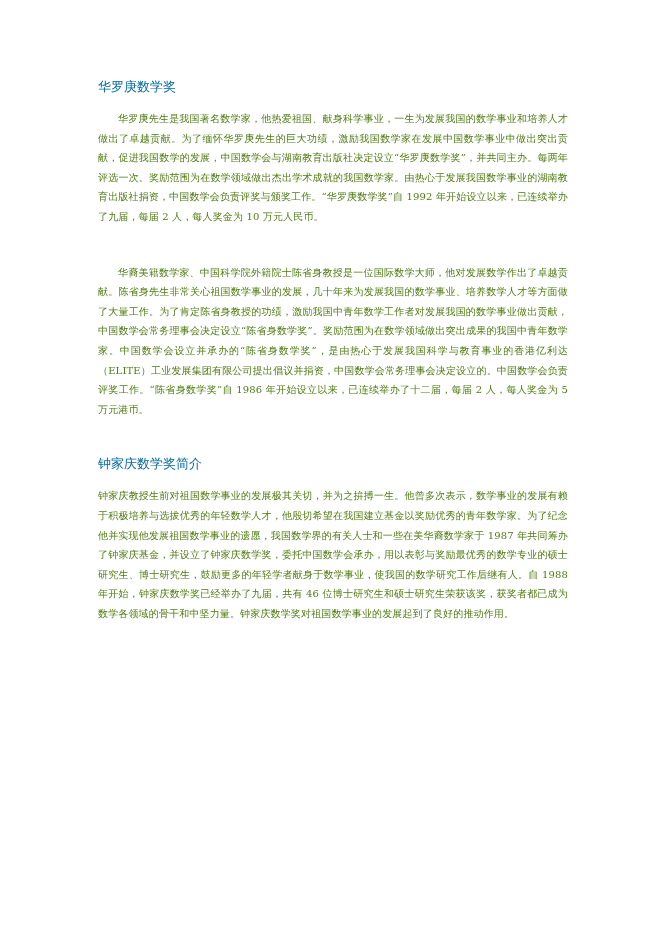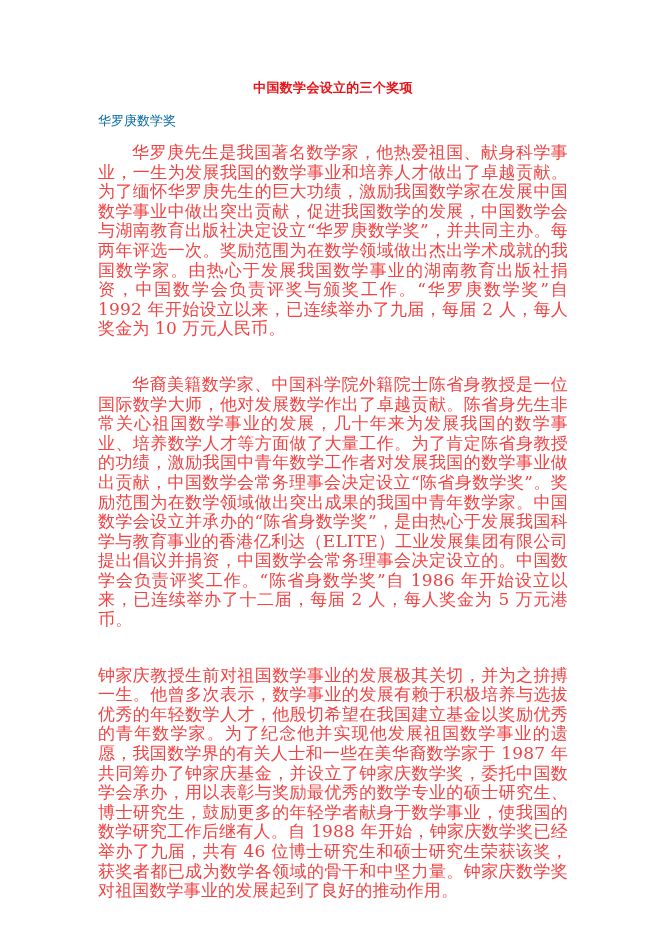--- a/index.html
+++ b/index.html
@@ -8,43 +8,43 @@
     .title {
       text-align: center; color: #e8141a; font-weight: bold;
       font-family: "DejaVu Sans", sans-serif; font-size: 13px;
       line-height: 20px; margin: 0 0 14px 0; letter-spacing: 0.3px;
     }
     .heading {
       color: #0369a1; font-family: "DejaVu Sans", sans-serif;
       font-size: 13px; line-height: 18px; margin: 0 0 13px 0; font-weight: normal;
     }
     .para {
-      color: #ef4444; font-family: "DejaVu Serif", serif;
-      font-size: 17px; line-height: 19.6px; margin: 0; text-align: justify;
+      color: #4d7c0f; font-family: "DejaVu Serif", serif;
+      font-size: 10px; line-height: 19.6px; margin: 0; text-align: justify;
       text-justify: inter-character; letter-spacing: 0.15px;
     }
     .indent { text-indent: 2em; }
     .gap1 { height: 36px; }
     .gap2 { height: 36px; }
   </style>
 </head>
 <body>
 
 <div class="page">
-  <h1 class="title">中国数学会设立的三个奖项</h1>
 
   <section>
     <h2 class="heading">华罗庚数学奖</h2>
     <p class="para indent">华罗庚先生是我国著名数学家，他热爱祖国、献身科学事业，一生为发展我国的数学事业和培养人才做出了卓越贡献。为了缅怀华罗庚先生的巨大功绩，激励我国数学家在发展中国数学事业中做出突出贡献，促进我国数学的发展，中国数学会与湖南教育出版社决定设立“华罗庚数学奖”，并共同主办。每两年评选一次。奖励范围为在数学领域做出杰出学术成就的我国数学家。由热心于发展我国数学事业的湖南教育出版社捐资，中国数学会负责评奖与颁奖工作。“华罗庚数学奖”自 1992 年开始设立以来，已连续举办了九届，每届 2 人，每人奖金为 10 万元人民币。</p>
   </section>
 
   <div class="gap1"></div>
 
   <section>
     <p class="para indent">华裔美籍数学家、中国科学院外籍院士陈省身教授是一位国际数学大师，他对发展数学作出了卓越贡献。陈省身先生非常关心祖国数学事业的发展，几十年来为发展我国的数学事业、培养数学人才等方面做了大量工作。为了肯定陈省身教授的功绩，激励我国中青年数学工作者对发展我国的数学事业做出贡献，中国数学会常务理事会决定设立“陈省身数学奖”。奖励范围为在数学领域做出突出成果的我国中青年数学家。中国数学会设立并承办的“陈省身数学奖”，是由热心于发展我国科学与教育事业的香港亿利达（ELITE）工业发展集团有限公司提出倡议并捐资，中国数学会常务理事会决定设立的。中国数学会负责评奖工作。“陈省身数学奖”自 1986 年开始设立以来，已连续举办了十二届，每届 2 人，每人奖金为 5 万元港币。</p>
   </section>
 
   <div class="gap2"></div>
 
   <section>
+    <h2 class="heading">钟家庆数学奖简介</h2>
     <p class="para">钟家庆教授生前对祖国数学事业的发展极其关切，并为之拚搏一生。他曾多次表示，数学事业的发展有赖于积极培养与选拔优秀的年轻数学人才，他殷切希望在我国建立基金以奖励优秀的青年数学家。为了纪念他并实现他发展祖国数学事业的遗愿，我国数学界的有关人士和一些在美华裔数学家于 1987 年共同筹办了钟家庆基金，并设立了钟家庆数学奖，委托中国数学会承办，用以表彰与奖励最优秀的数学专业的硕士研究生、博士研究生，鼓励更多的年轻学者献身于数学事业，使我国的数学研究工作后继有人。自 1988 年开始，钟家庆数学奖已经举办了九届，共有 46 位博士研究生和硕士研究生荣获该奖，获奖者都已成为数学各领域的骨干和中坚力量。钟家庆数学奖对祖国数学事业的发展起到了良好的推动作用。</p>
   </section>
 </div>
 
 </body></html>

